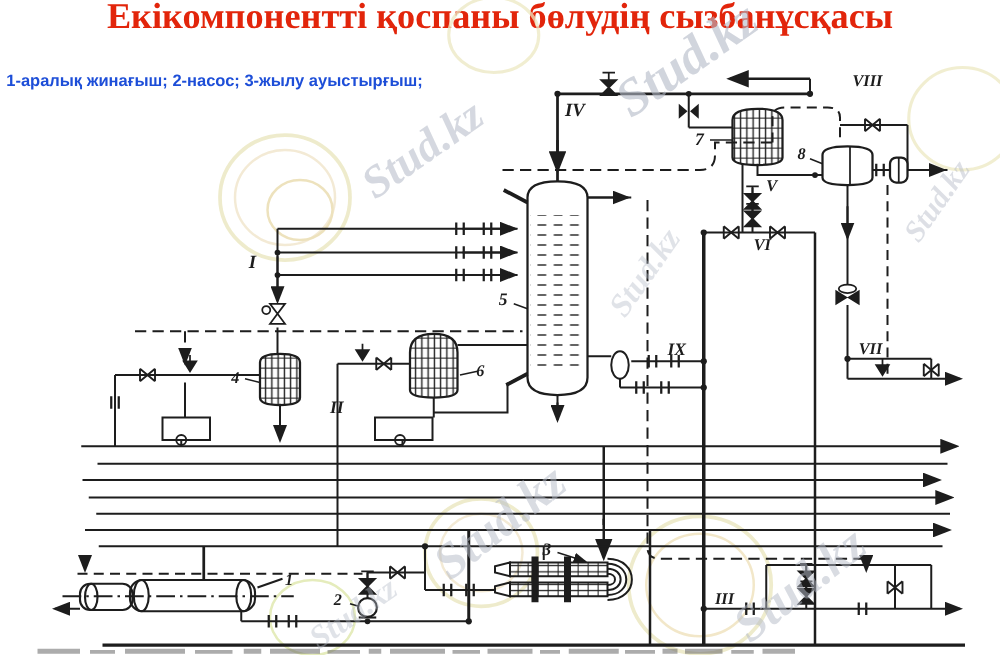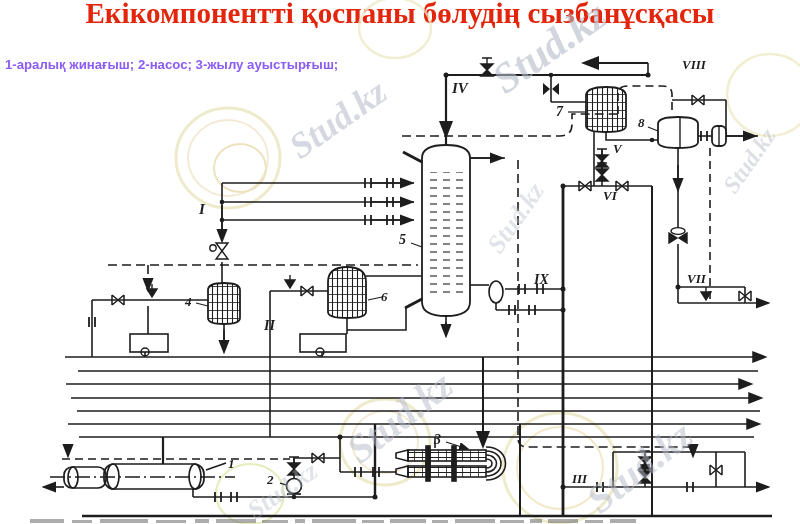--- a/index.html
+++ b/index.html
@@ -1,21 +1,21 @@
 <!DOCTYPE html>
 <html><head>
 <meta charset="utf-8">
 <style>
   html,body{margin:0;padding:0}
   body{width:800px;height:524px;position:relative;background:#ffffff;overflow:hidden;
        font-family:"Liberation Sans",sans-serif}
   .title{position:absolute;top:-3px;left:0;width:100%;text-align:center;
          font-family:"Liberation Serif",serif;font-weight:700;font-size:29px;
          color:#e2250b;z-index:1;white-space:nowrap}
-  .legend{position:absolute;top:57px;left:5px;color:#8b5cf6;font-weight:700;
+  .legend{position:absolute;top:57px;left:5px;color:#1d4ed8;font-weight:700;
           font-size:13.2px;line-height:1.28;z-index:1}
   .legend .l4{padding-left:6px}
   svg.diagram{position:absolute;left:0;top:0;z-index:2;pointer-events:none}
 </style>
 </head>
 <body>
 
 <div class="title">Екікомпонентті қоспаны бөлудің сызбанұсқасы</div>
 
 <div class="legend">

